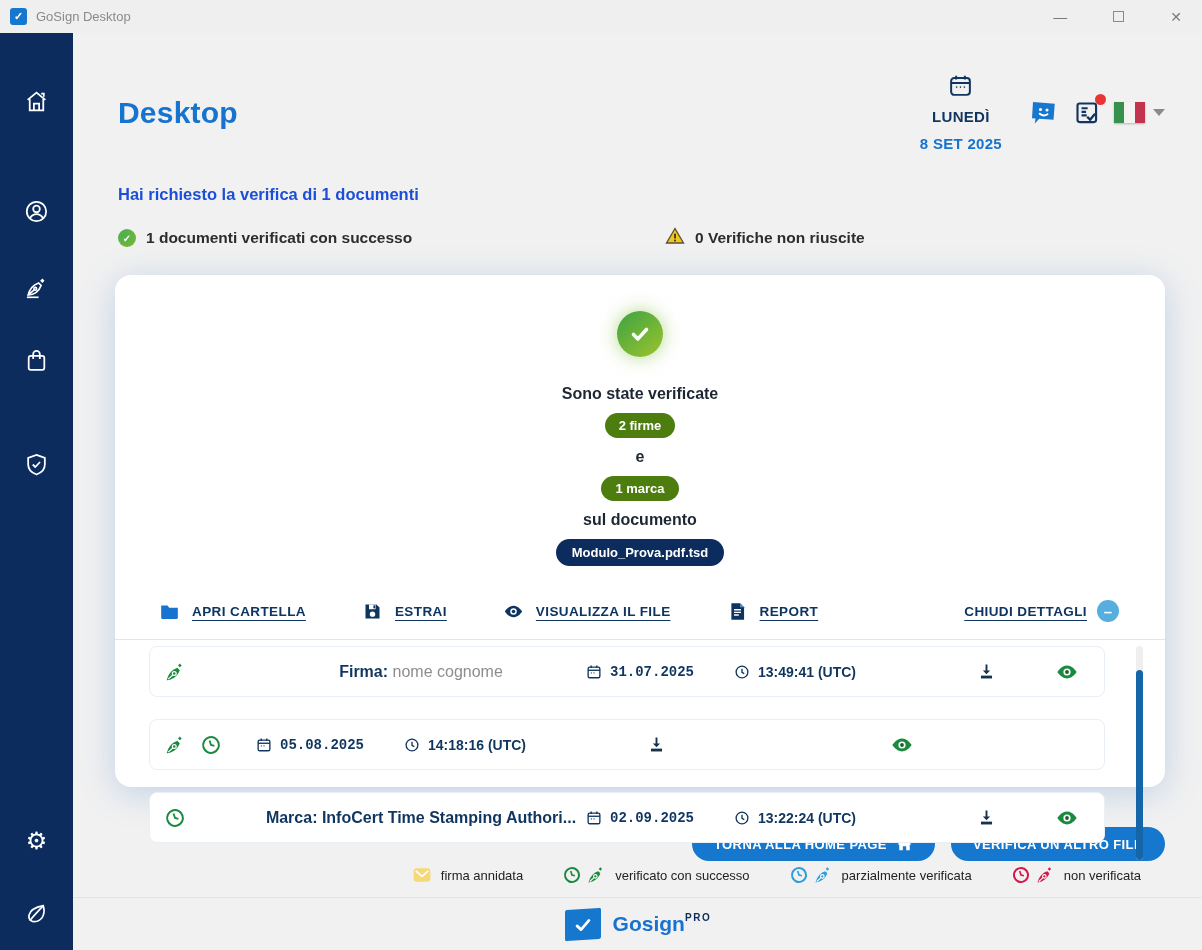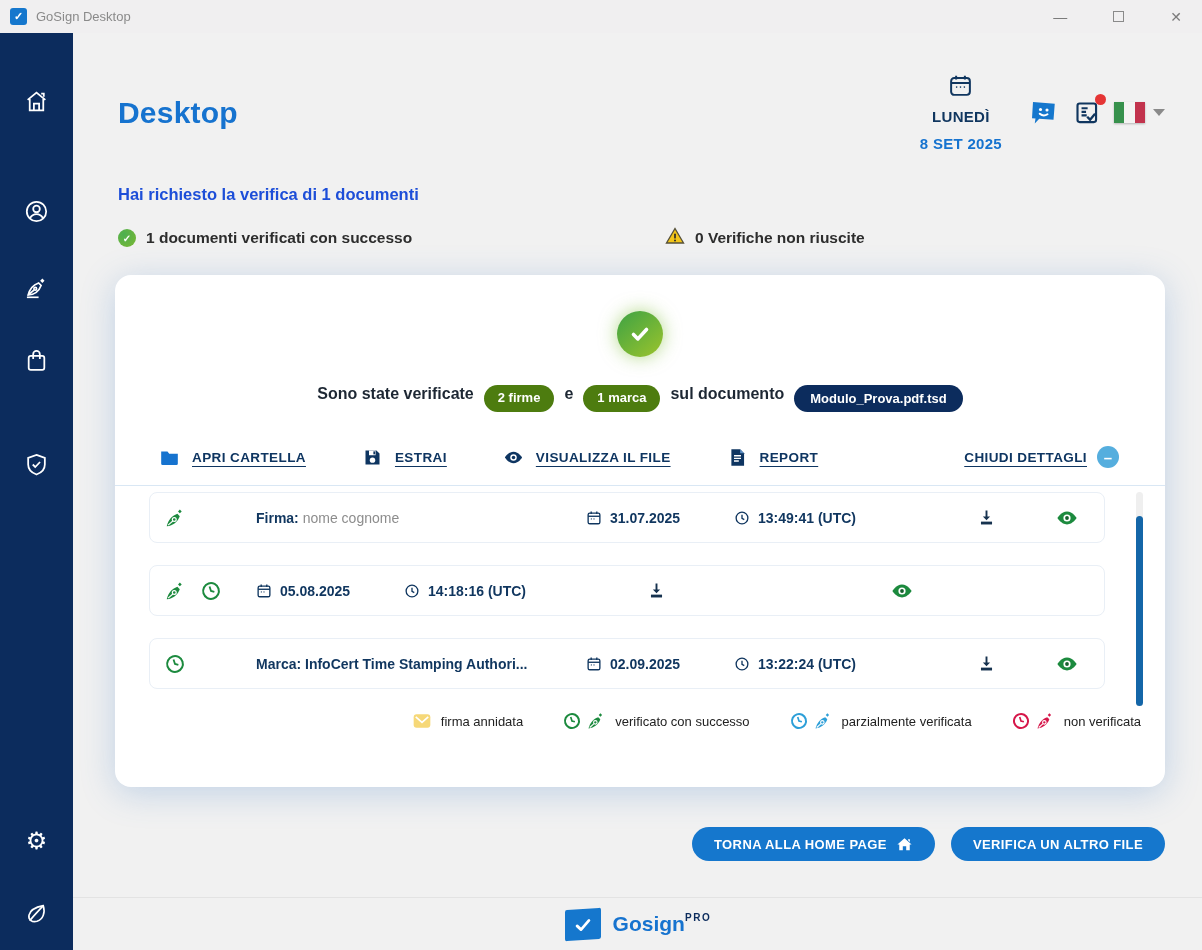--- a/index.html
+++ b/index.html
@@ -48,41 +48,41 @@
   .status-row { display:flex; margin:22px 0 0 45px; align-items:center; }
   .status-item { display:flex; align-items:center; gap:10px; font-size:15.5px; font-weight:bold; color:#2d2d2d; }
   .status-item.ok { width:547px; }
   .mini-check { width:18px; height:18px; border-radius:50%; background:radial-gradient(circle at 32% 30%, #4caf50, #7cb832); color:#fff; font-size:10px; font-weight:bold; display:flex; align-items:center; justify-content:center; }
   .warn-tri svg { width:20px; height:20px; }
 
   
   .card { margin:25px 38px 0 42px; width:1050px; height:512px; background:#fff; border-radius:16px; box-shadow:0 6px 34px rgba(70,130,200,.28); position:relative; }
   .big-check { width:46px; height:46px; border-radius:50%; margin:0 auto; position:relative; top:36px; background:linear-gradient(140deg,#3da244,#9cc42c); box-shadow:0 0 18px rgba(139,195,74,.65); display:flex; align-items:center; justify-content:center; }
   .big-check svg { width:24px; height:24px; }
-  .msg-row { margin-top:64px; display:flex; justify-content:center; gap:10px; font-size:16px; font-weight:bold; color:#1d2733; }
+  .msg-row { margin-top:64px; display:flex; align-items:center; justify-content:center; gap:10px; font-size:16px; font-weight:bold; color:#1d2733;flex-direction:column; }
   .pill { background:#4d7c0f; color:#fff; font-size:13px; font-weight:bold; padding:5px 14px; border-radius:15px; }
   .pill.dark { background:#0c2c5d; padding:6px 16px; }
 
   .actions-row { display:flex; align-items:center; margin:34px 46px 0 44px; }
   .action-link { display:flex; align-items:center; gap:12px; cursor:pointer; margin-right:56px; }
   .action-link svg { width:21px; height:21px; }
   .link-txt { color:#0e3561; font-size:13.5px; font-weight:bold; letter-spacing:.4px; text-decoration:underline; text-underline-offset:4px; }
   .close-details { margin-left:auto; display:flex; align-items:center; gap:10px; cursor:pointer; margin-right:0; }
   .minus-circle { width:22px; height:22px; border-radius:50%; background:#55aede; color:#fff; font-size:15px; font-weight:bold; display:flex; align-items:center; justify-content:center; line-height:1; }
 
   .card-divider { height:1px; background:#d9e7f4; margin-top:17px; }
 
   .rows-wrap { position:relative; padding:6px 60px 0 34px; }
   .vrow { height:51px; border:1px solid #e9eff6; border-radius:8px; background:#fff; display:flex; align-items:center; margin-bottom:22px; padding:0 10px 0 14px; }
   .row-icons { width:92px; display:flex; align-items:center; gap:14px; }
   .row-icons svg { width:22px; height:22px; }
-  .row-label { width:330px; text-align:left; font-size:14px; color:#10365f; font-weight:bold; white-space:nowrap; }
+  .row-label { width:330px; text-align:center; font-size:16px; color:#10365f; font-weight:bold; white-space:nowrap; }
   .row-label .val { color:#8d8d8d; font-weight:normal; }
   .row-date, .row-time { display:flex; align-items:center; gap:8px; color:#10365f; font-size:14px; font-weight:bold; }
-  .row-date { width:148px; } .row-time { width:198px; }
+  .row-date { width:148px;font-family:Liberation Mono, monospace; } .row-time { width:198px; }
   .row-date svg, .row-time svg { width:16px; height:16px; flex:0 0 auto; }
   .row-dl { width:108px; display:flex; justify-content:center; cursor:pointer; }
   .row-dl svg { width:19px; height:19px; }
   .row-eye { flex:1; display:flex; justify-content:center; cursor:pointer; }
   .row-eye svg { width:24px; height:24px; }
 
   .scroll-track { position:absolute; right:22px; top:6px; width:7px; height:214px; background:#efefef; border-radius:4px; }
   .scroll-thumb { position:absolute; left:0; top:24px; width:7px; height:190px; background:#1466a8; border-radius:4px; cursor:grab; }
 
   .legend { display:flex; align-items:center; justify-content:flex-end; gap:15px; margin:4px 24px 0 0; }

